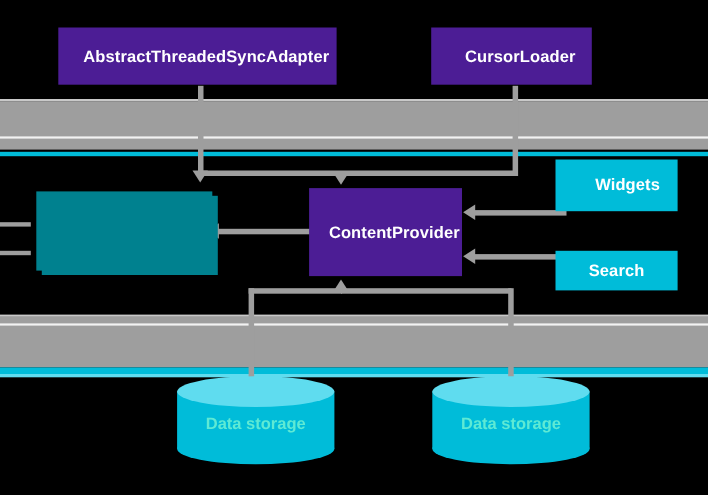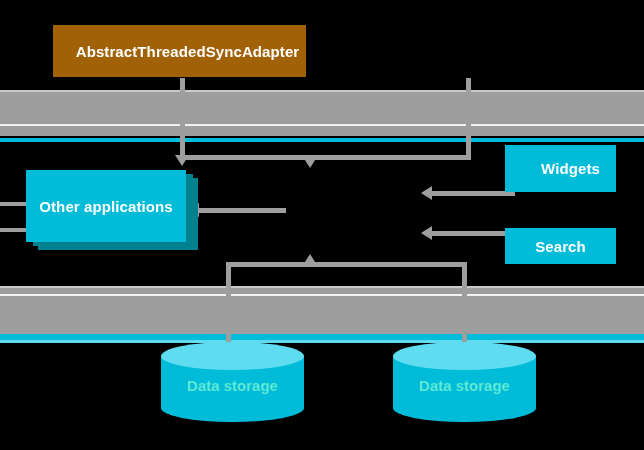--- a/index.html
+++ b/index.html
@@ -46,21 +46,21 @@
     display: flex;
     align-items: center;
     justify-content: center;
     color: #ffffff;
     font-size: 15px;
     font-weight: 700;
     letter-spacing: 0.1px;
     text-align: center;
     box-sizing: border-box;
   }
-  .box-green { background: #a16207; padding-left: 16px; }
+  .box-green { background: #4c1d95; padding-left: 16px; }
   .box-cyan  { background: #00bcd9; }
 
   .stack-shadow {
     position: absolute;
     background: #00818f;
   }
 
   
   .cyl {
     position: absolute;
@@ -161,27 +161,30 @@
   <div class="arrow-shaft" style="left:462px; top:262px; width:5px; height:100px;"></div>
   <div class="arrow-shaft" style="left:310px; top:262px; width:155px; height:5px;"></div>
 
   <div class="arrow-shaft" style="left:0; top:202px; width:28px; height:4px;"></div>
   <div class="arrow-shaft" style="left:0; top:228px; width:28px; height:4px;"></div>
 
   <div class="box box-green" style="left:53px; top:25px; width:253px; height:52px;">
     <span>AbstractThreadedSyncAdapter</span>
   </div>
 
+  <div class="box box-green" style="left:392px; top:25px; width:146px; height:52px;">
+    <span>CursorLoader</span>
+  </div>
 
   <div class="stack-shadow" style="left:38px; top:178px; width:160px; height:72px;"></div>
   <div class="stack-shadow" style="left:33px; top:174px; width:160px; height:72px;"></div>
-  <div class="box box-cyan" style="left:26px; top:170px; width:160px; height:72px;">
-    <span>Other applications</span>
-  </div>
-
+
+  <div class="box box-green" style="left:281px; top:171px; width:139px; height:80px;">
+    <span>ContentProvider</span>
+  </div>
 
   <div class="box box-cyan" style="left:505px; top:145px; width:111px; height:47px;padding-left:20px;">
     <span>Widgets</span>
   </div>
 
   <div class="box box-cyan" style="left:505px; top:228px; width:111px; height:36px;">
     <span>Search</span>
   </div>
 
   <div class="cyl" style="left:161px; top:342px; width:143px; height:80px;">

